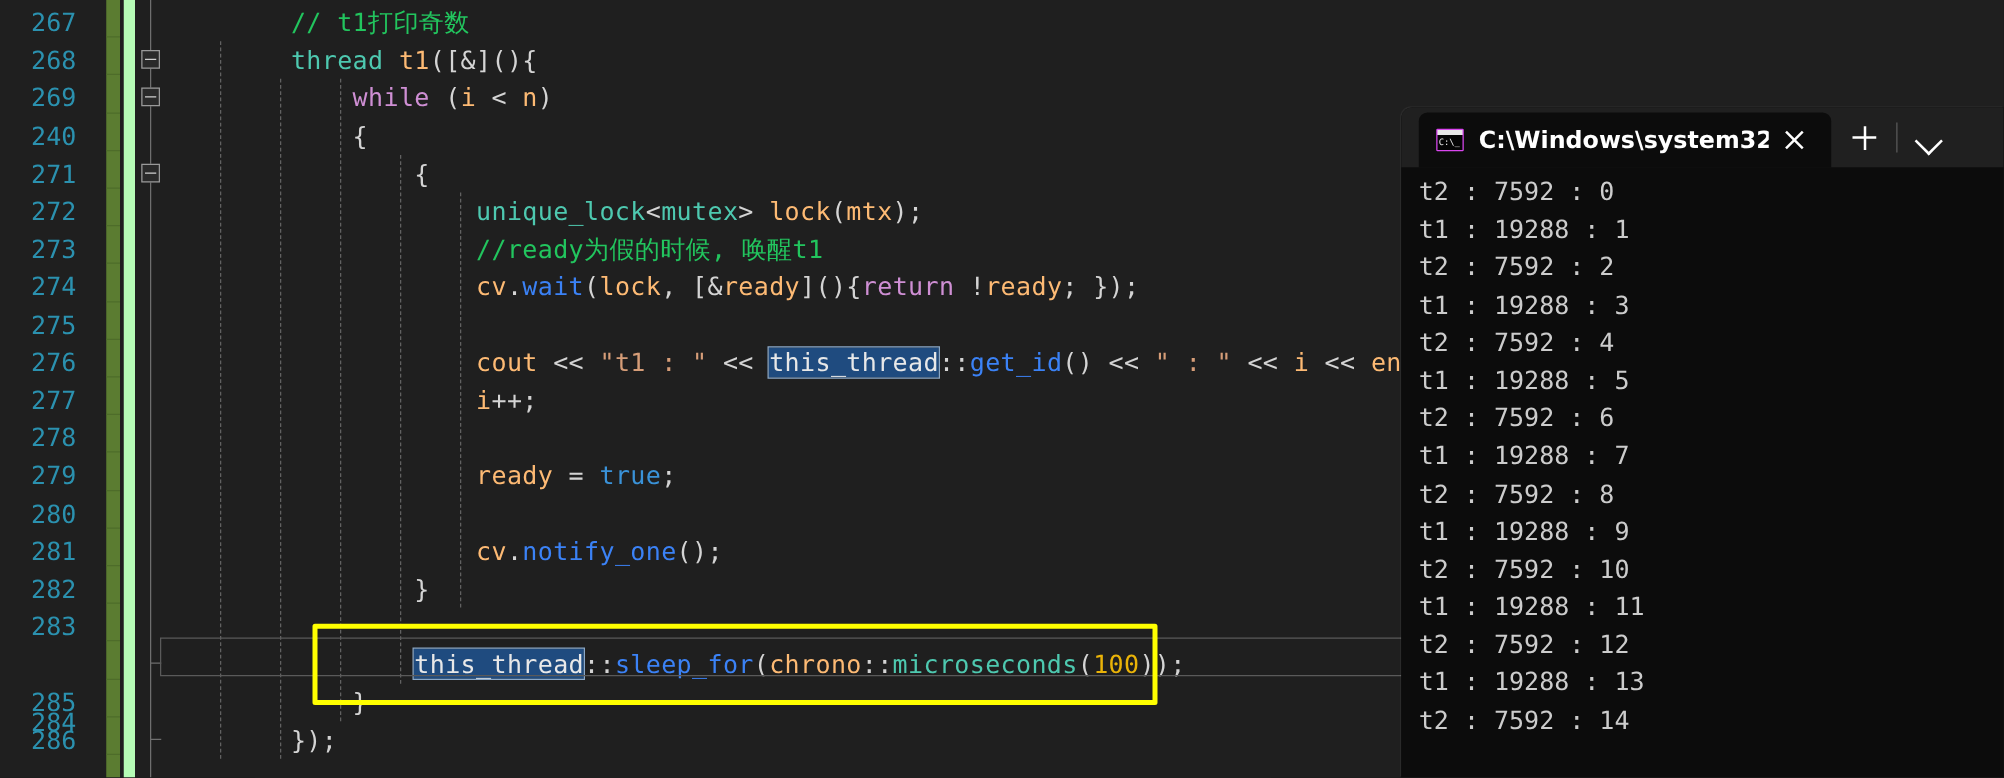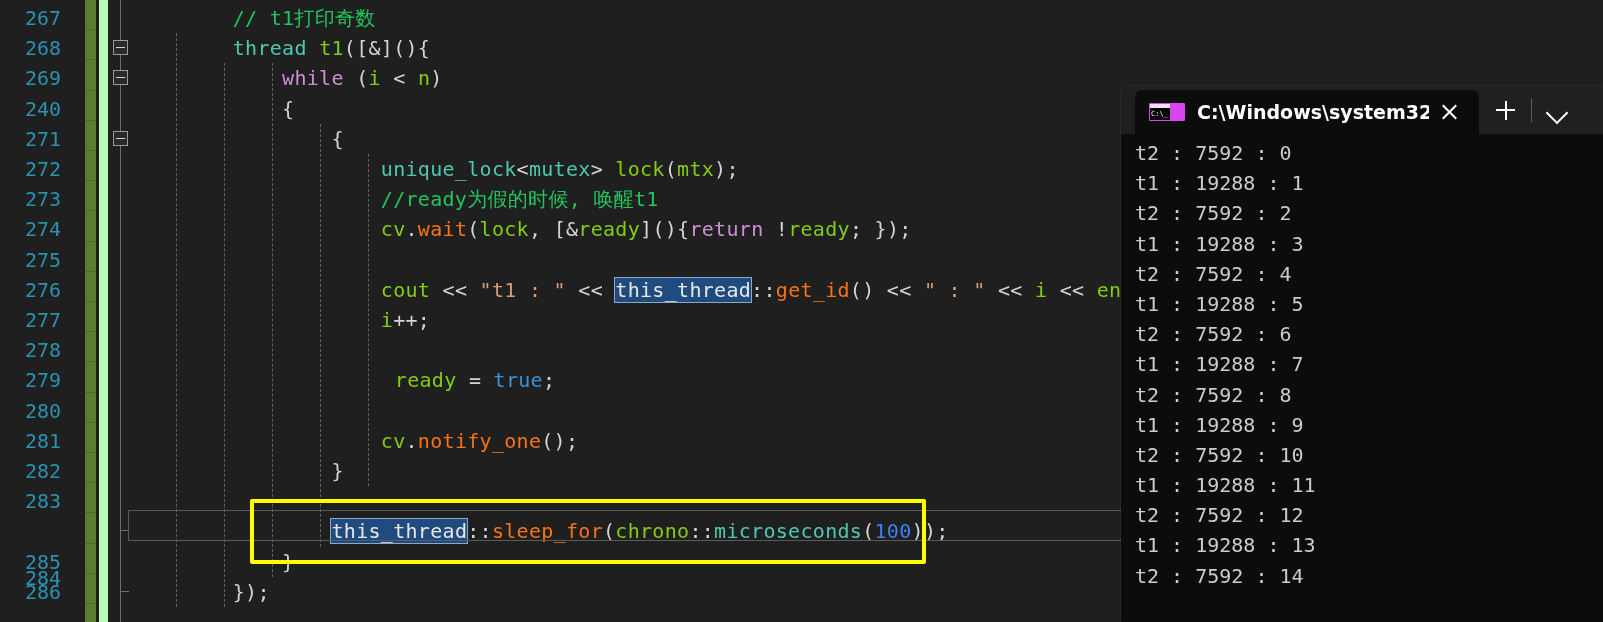--- a/index.html
+++ b/index.html
@@ -120,25 +120,25 @@
     font-size: 20px;
     color: #d4d4d4;
     letter-spacing: 0.3px;
   }
 
   
   .t-comment  { color: #22c55e; }
   .t-key      { color: #cf8fd4; }
   .t-key2     { color: #3a92d8; }
   .t-type     { color: #4ec9b0; }
-  .t-var      { color: #84cc16; }
-  .t-fn       { color: #f97316; }
+  .t-var      { color: #fdba74; }
+  .t-fn       { color: #3b82f6; }
   .t-str      { color: #d69d78; }
   .t-punc     { color: #d4d4d4; }
-  .t-num      { color: #3b82f6; }
+  .t-num      { color: #eab308; }
   .t-plain    { color: #d4d4d4; }
   .t-op       { color: #d4d4d4; }
 
   .sel {
     background: #1f4b7f;
     color: #e8e8e8;
     outline: 1px solid #8aa8c8;
   }
 
   
@@ -183,21 +183,21 @@
     background: #0c0c0c;
     border-top-left-radius: 7px;
     border-top-right-radius: 7px;
     display: flex;
     align-items: center;
     padding: 0 10px 0 14px;
     min-width: 0;
     max-width: 322px;
   }
   .cmd-icon {
-    width: 36px; height: 18px;
+    width: 22px; height: 18px;
     background: #d946ef;
     border-radius: 1px;
     position: relative;
     flex: 0 0 auto;
     margin-right: 12px;
   }
   .cmd-icon .bar {
     position: absolute;
     left: 1px; top: 1px;
     width: 20px; height: 4px;
@@ -374,21 +374,21 @@
       <div class="code-line" style="top: 63.4px; left: 134px;"><span class="t-plain">            </span><span class="t-key">while</span><span class="t-punc"> (</span><span class="t-var">i</span><span class="t-op"> &lt; </span><span class="t-var">n</span><span class="t-punc">)</span></div>
       <div class="code-line" style="top: 93.6px; left: 134px;"><span class="t-punc">            {</span></div>
       <div class="code-line" style="top: 123.8px; left: 134px;"><span class="t-punc">                {</span></div>
       <div class="code-line" style="top: 154px; left: 134px;"><span class="t-plain">                    </span><span class="t-type">unique_lock</span><span class="t-punc">&lt;</span><span class="t-type">mutex</span><span class="t-punc">&gt; </span><span class="t-var">lock</span><span class="t-punc">(</span><span class="t-var">mtx</span><span class="t-punc">);</span></div>
       <div class="code-line" style="top: 184.2px; left: 134px;"><span class="t-plain">                    </span><span class="t-comment">//ready为假的时候, 唤醒t1</span></div>
       <div class="code-line" style="top: 214.4px; left: 134px;"><span class="t-plain">                    </span><span class="t-var">cv</span><span class="t-punc">.</span><span class="t-fn">wait</span><span class="t-punc">(</span><span class="t-var">lock</span><span class="t-punc">, [&amp;</span><span class="t-var">ready</span><span class="t-punc">](){</span><span class="t-key">return</span><span class="t-op"> !</span><span class="t-var">ready</span><span class="t-punc">; });</span></div>
       <div class="code-line" style="top: 244.6px; left: 134px;"></div>
       <div class="code-line" style="top: 274.8px; left: 134px;"><span class="t-plain">                    </span><span class="t-var">cout</span><span class="t-op"> &lt;&lt; </span><span class="t-str">"t1 : "</span><span class="t-op"> &lt;&lt; </span><span class="sel">this_thread</span><span class="t-punc">::</span><span class="t-fn">get_id</span><span class="t-op">() &lt;&lt; </span><span class="t-str">" : "</span><span class="t-op"> &lt;&lt; </span><span class="t-var">i</span><span class="t-op"> &lt;&lt; </span><span class="t-var">endl</span><span class="t-punc">;</span></div>
       <div class="code-line" style="top: 305px; left: 134px;"><span class="t-plain">                    </span><span class="t-var">i</span><span class="t-punc">++;</span></div>
       <div class="code-line" style="top: 335.2px; left: 134px;"></div>
-      <div class="code-line" style="top: 365.4px; left: 148px;"><span class="t-plain">                    </span><span class="t-var">ready</span><span class="t-op"> = </span><span class="t-key2">true</span><span class="t-punc">;</span></div>
+      <div class="code-line" style="top: 365.4px; left: 134px;"><span class="t-plain">                    </span><span class="t-var">ready</span><span class="t-op"> = </span><span class="t-key2">true</span><span class="t-punc">;</span></div>
       <div class="code-line" style="top: 395.6px; left: 134px;"></div>
       <div class="code-line" style="top: 425.8px; left: 134px;"><span class="t-plain">                    </span><span class="t-var">cv</span><span class="t-punc">.</span><span class="t-fn">notify_one</span><span class="t-punc">();</span></div>
       <div class="code-line" style="top: 456px; left: 134px;"><span class="t-punc">                }</span></div>
       <div class="code-line" style="top: 486.2px; left: 134px;"></div>
       <div class="code-line" style="top: 516.4px; left: 134px;"><span class="t-plain">                </span><span class="sel">this_thread</span><span class="t-punc">::</span><span class="t-fn">sleep_for</span><span class="t-punc">(</span><span class="t-var">chrono</span><span class="t-punc">::</span><span class="t-type">microseconds</span><span class="t-punc">(</span><span class="t-num">100</span><span class="t-punc">));</span></div>
       <div class="code-line" style="top: 546.6px; left: 134px;"><span class="t-punc">            }</span></div>
       <div class="code-line" style="top: 576.8px; left: 134px;"><span class="t-punc">        });</span></div>
     </div>
 
   <div class="cur-line-box" style="left:128px; top:510px; width:1010px; height:31px;"></div>

